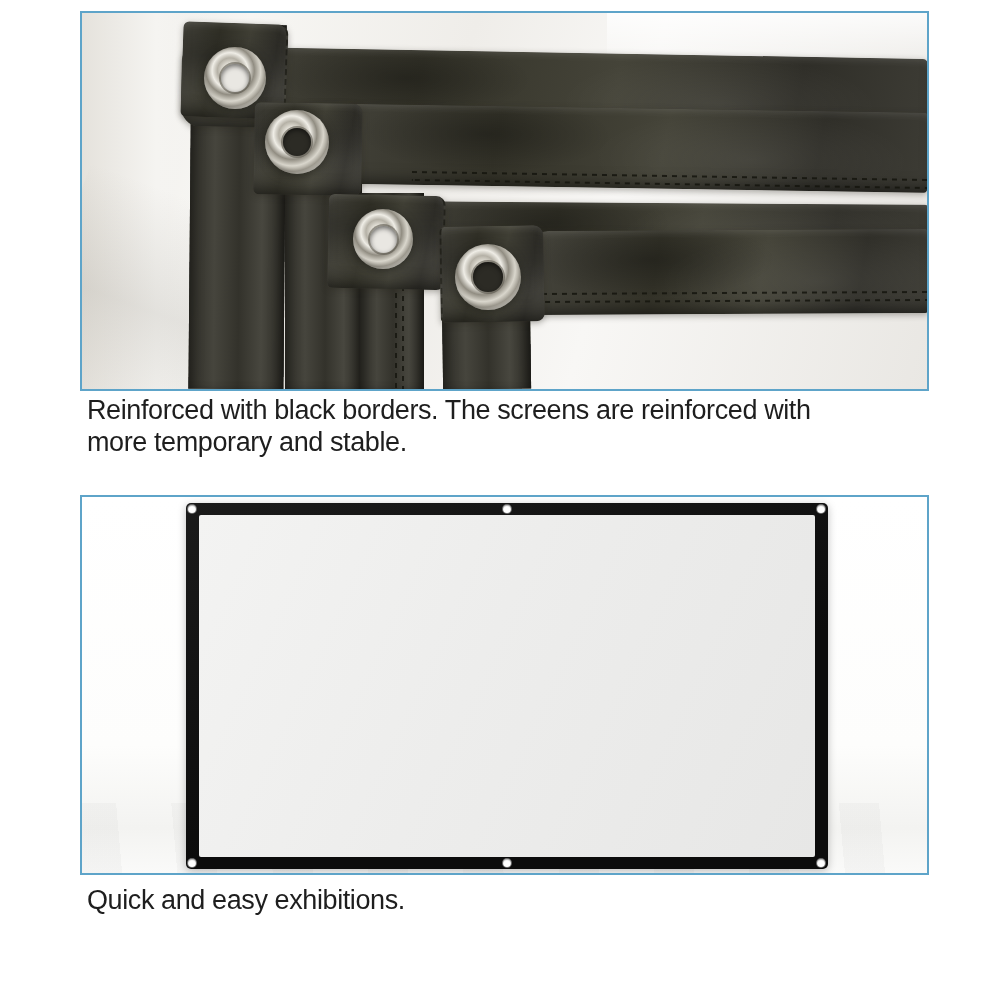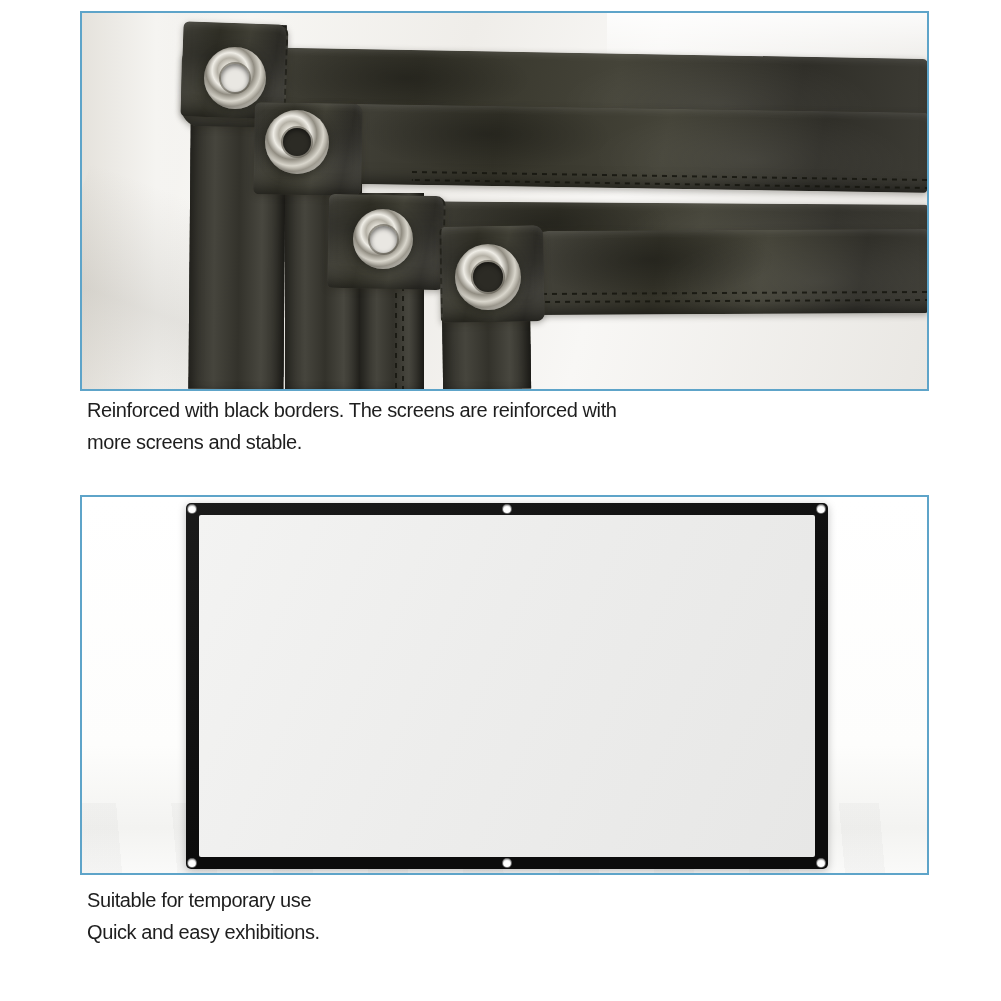--- a/index.html
+++ b/index.html
@@ -131,21 +131,21 @@
   .hole6{
     width:8px;height:8px;border-radius:50%;background:#ffffff;
     box-shadow:0 0 0 1px #6b6b6b,inset 0 1px 1px rgba(0,0,0,.3);
   }
   .hTL{left:2px;top:2px;} .hTC{left:317px;top:2px;} .hTR{left:631px;top:2px;}
   .hBL{left:2px;top:356px;} .hBC{left:317px;top:356px;} .hBR{left:631px;top:356px;}
 
   
   .caption{
     position:absolute;left:87px;width:880px;
-    font-size:20px;line-height:31.5px;letter-spacing:-.4px;
+    font-size:27px;line-height:31.5px;letter-spacing:-.4px;
     color:var(--caption-text,#1e1e1e);
   }
   #cap1{top:395px;}
   #cap2{top:885px;}
 </style>
 </head>
 <body>
 
 <div class="canvas">
 
@@ -183,35 +183,34 @@
     <div class="grommet g3">
       <div class="hole hole-light"></div>
     </div>
     <div class="grommet g4">
       <div class="hole hole-dark"></div>
     </div>
   </figure>
 
   <div class="caption" id="cap1">
     <div>Reinforced with black borders. The screens are reinforced with</div>
-    <div>more screens and stable.</div>
+    <div>more temporary and stable.</div>
   </div>
 
   <figure class="photo" id="photo2" style="margin:0;">
     <div class="p2sheet"></div>
     <div class="wrinkle"></div>
     <div class="screen">
       <div class="surface"></div>
       <span class="hole6 hTL"></span>
       <span class="hole6 hTC"></span>
       <span class="hole6 hTR"></span>
       <span class="hole6 hBL"></span>
       <span class="hole6 hBC"></span>
       <span class="hole6 hBR"></span>
     </div>
   </figure>
 
   <div class="caption" id="cap2">
-    <div>Suitable for temporary use</div>
     <div>Quick and easy exhibitions.</div>
   </div>
 
 </div>
 
 </body></html>

